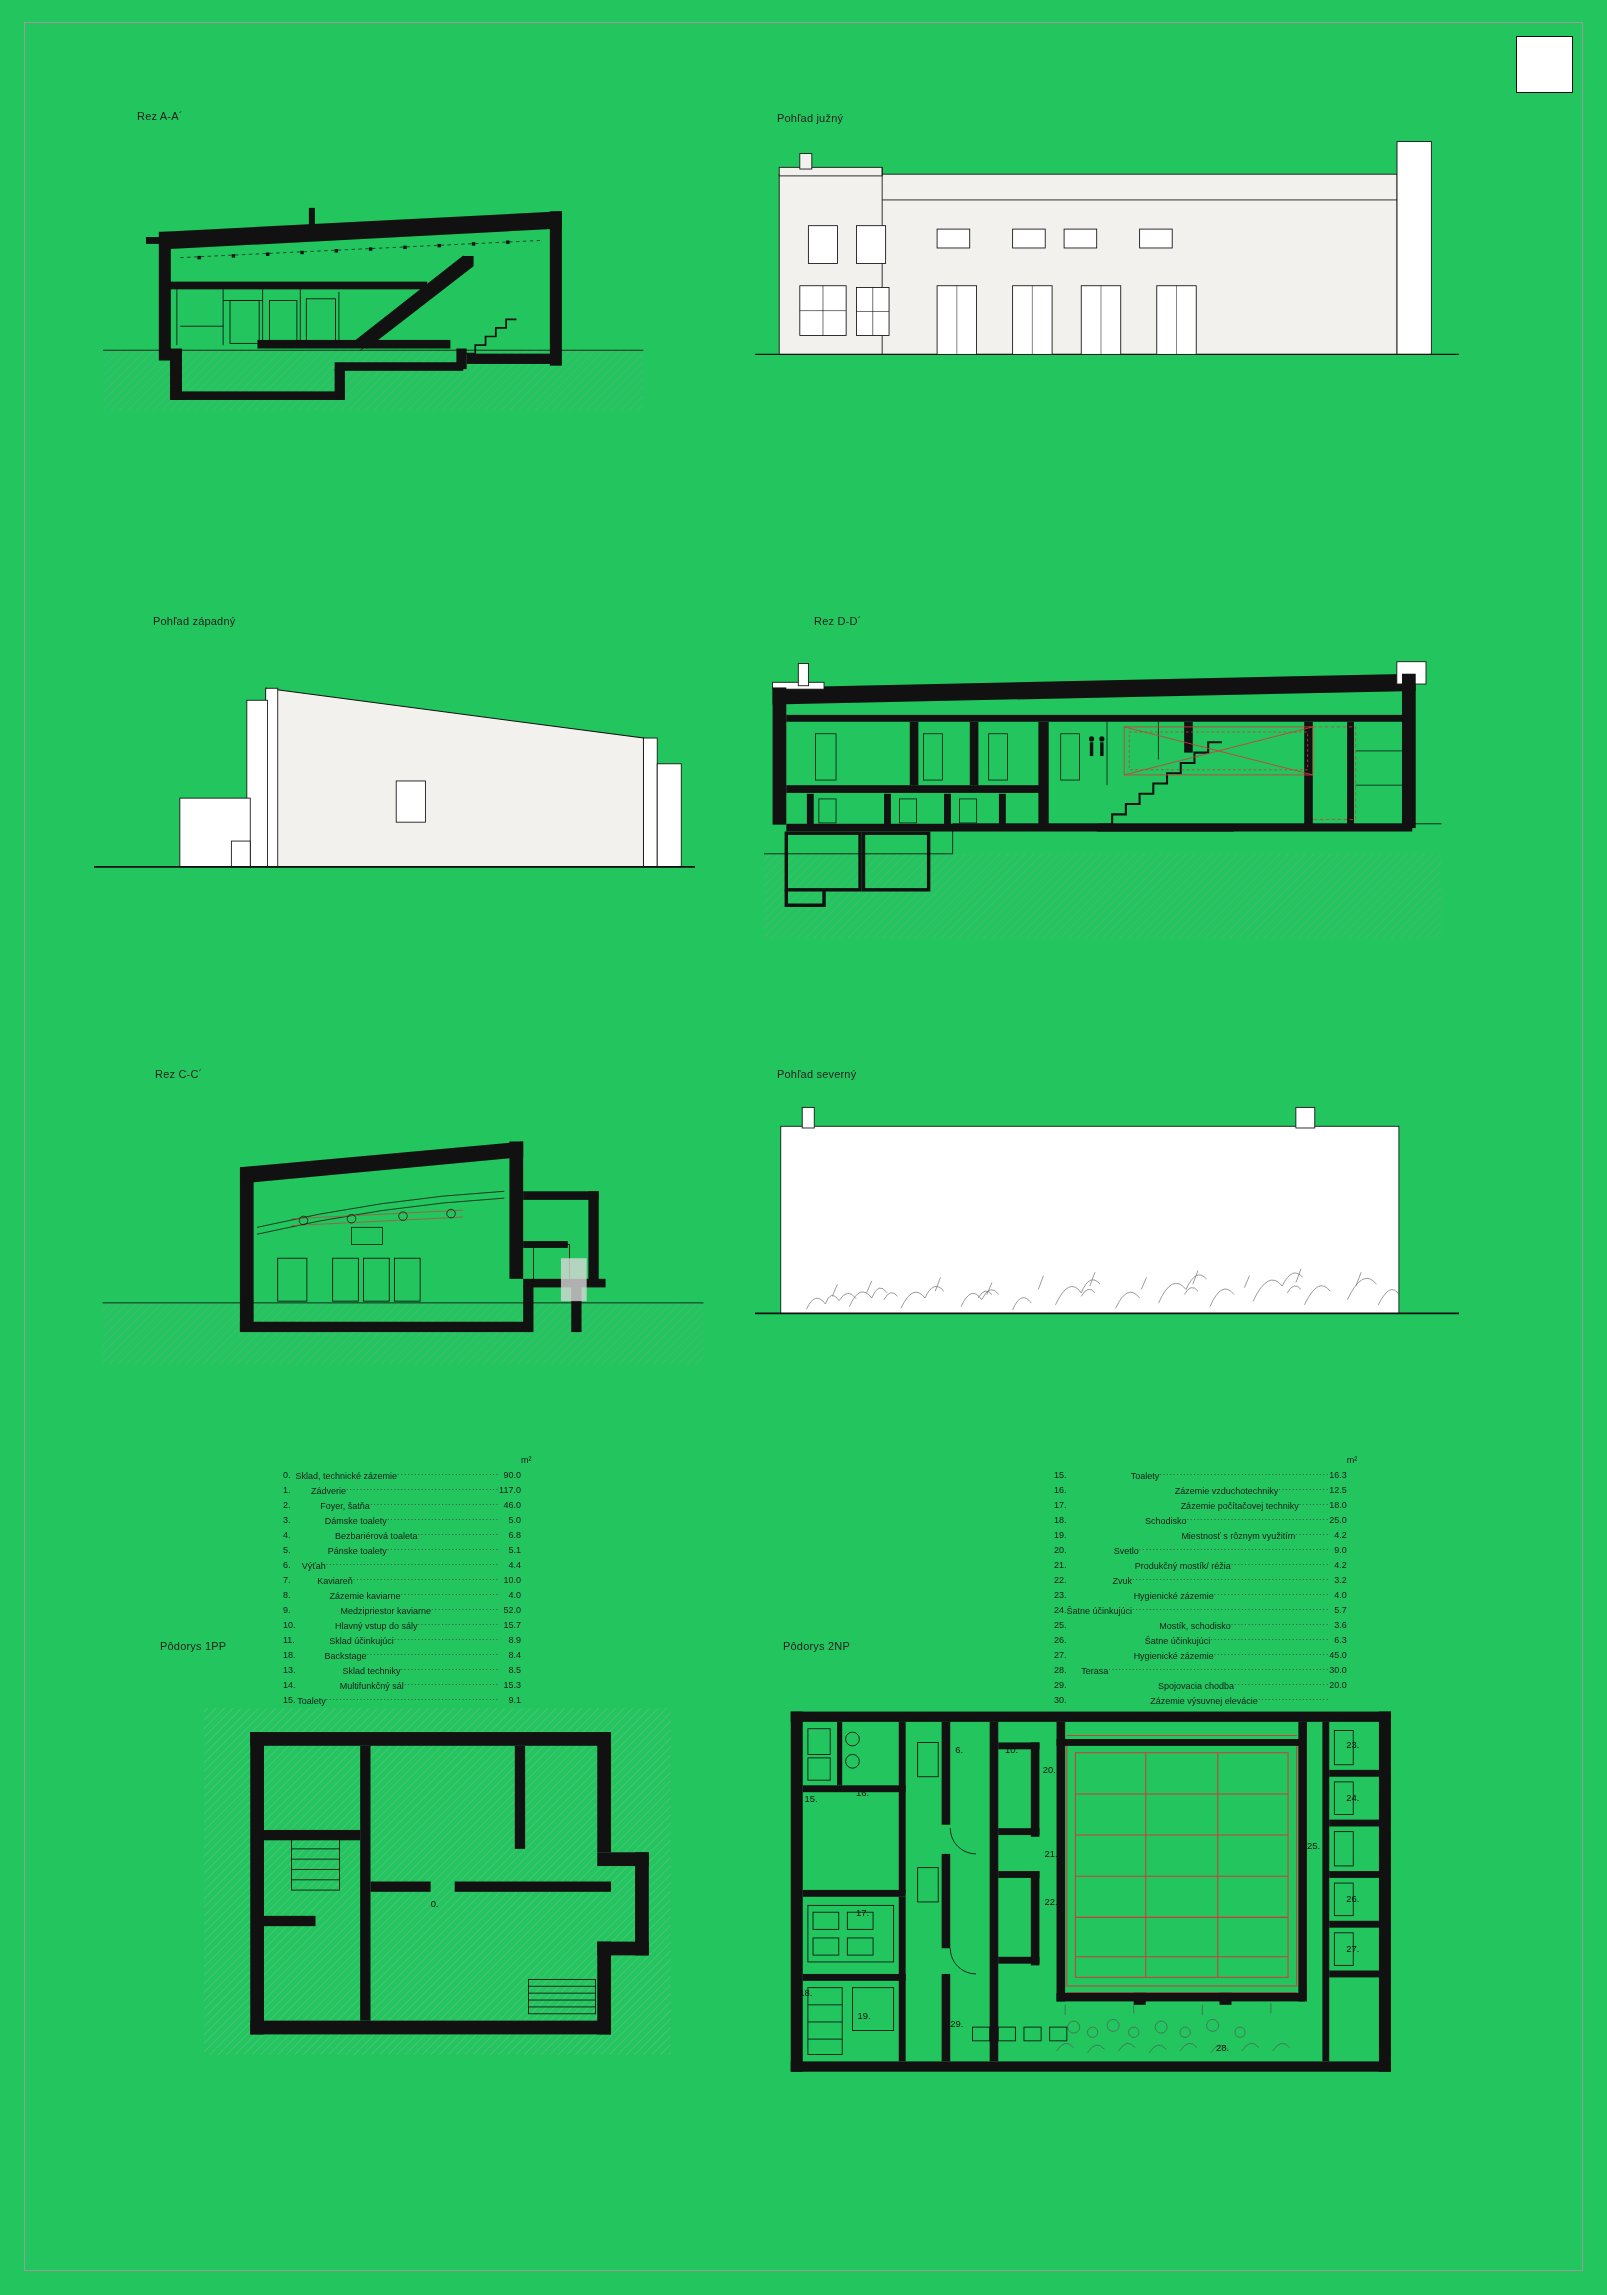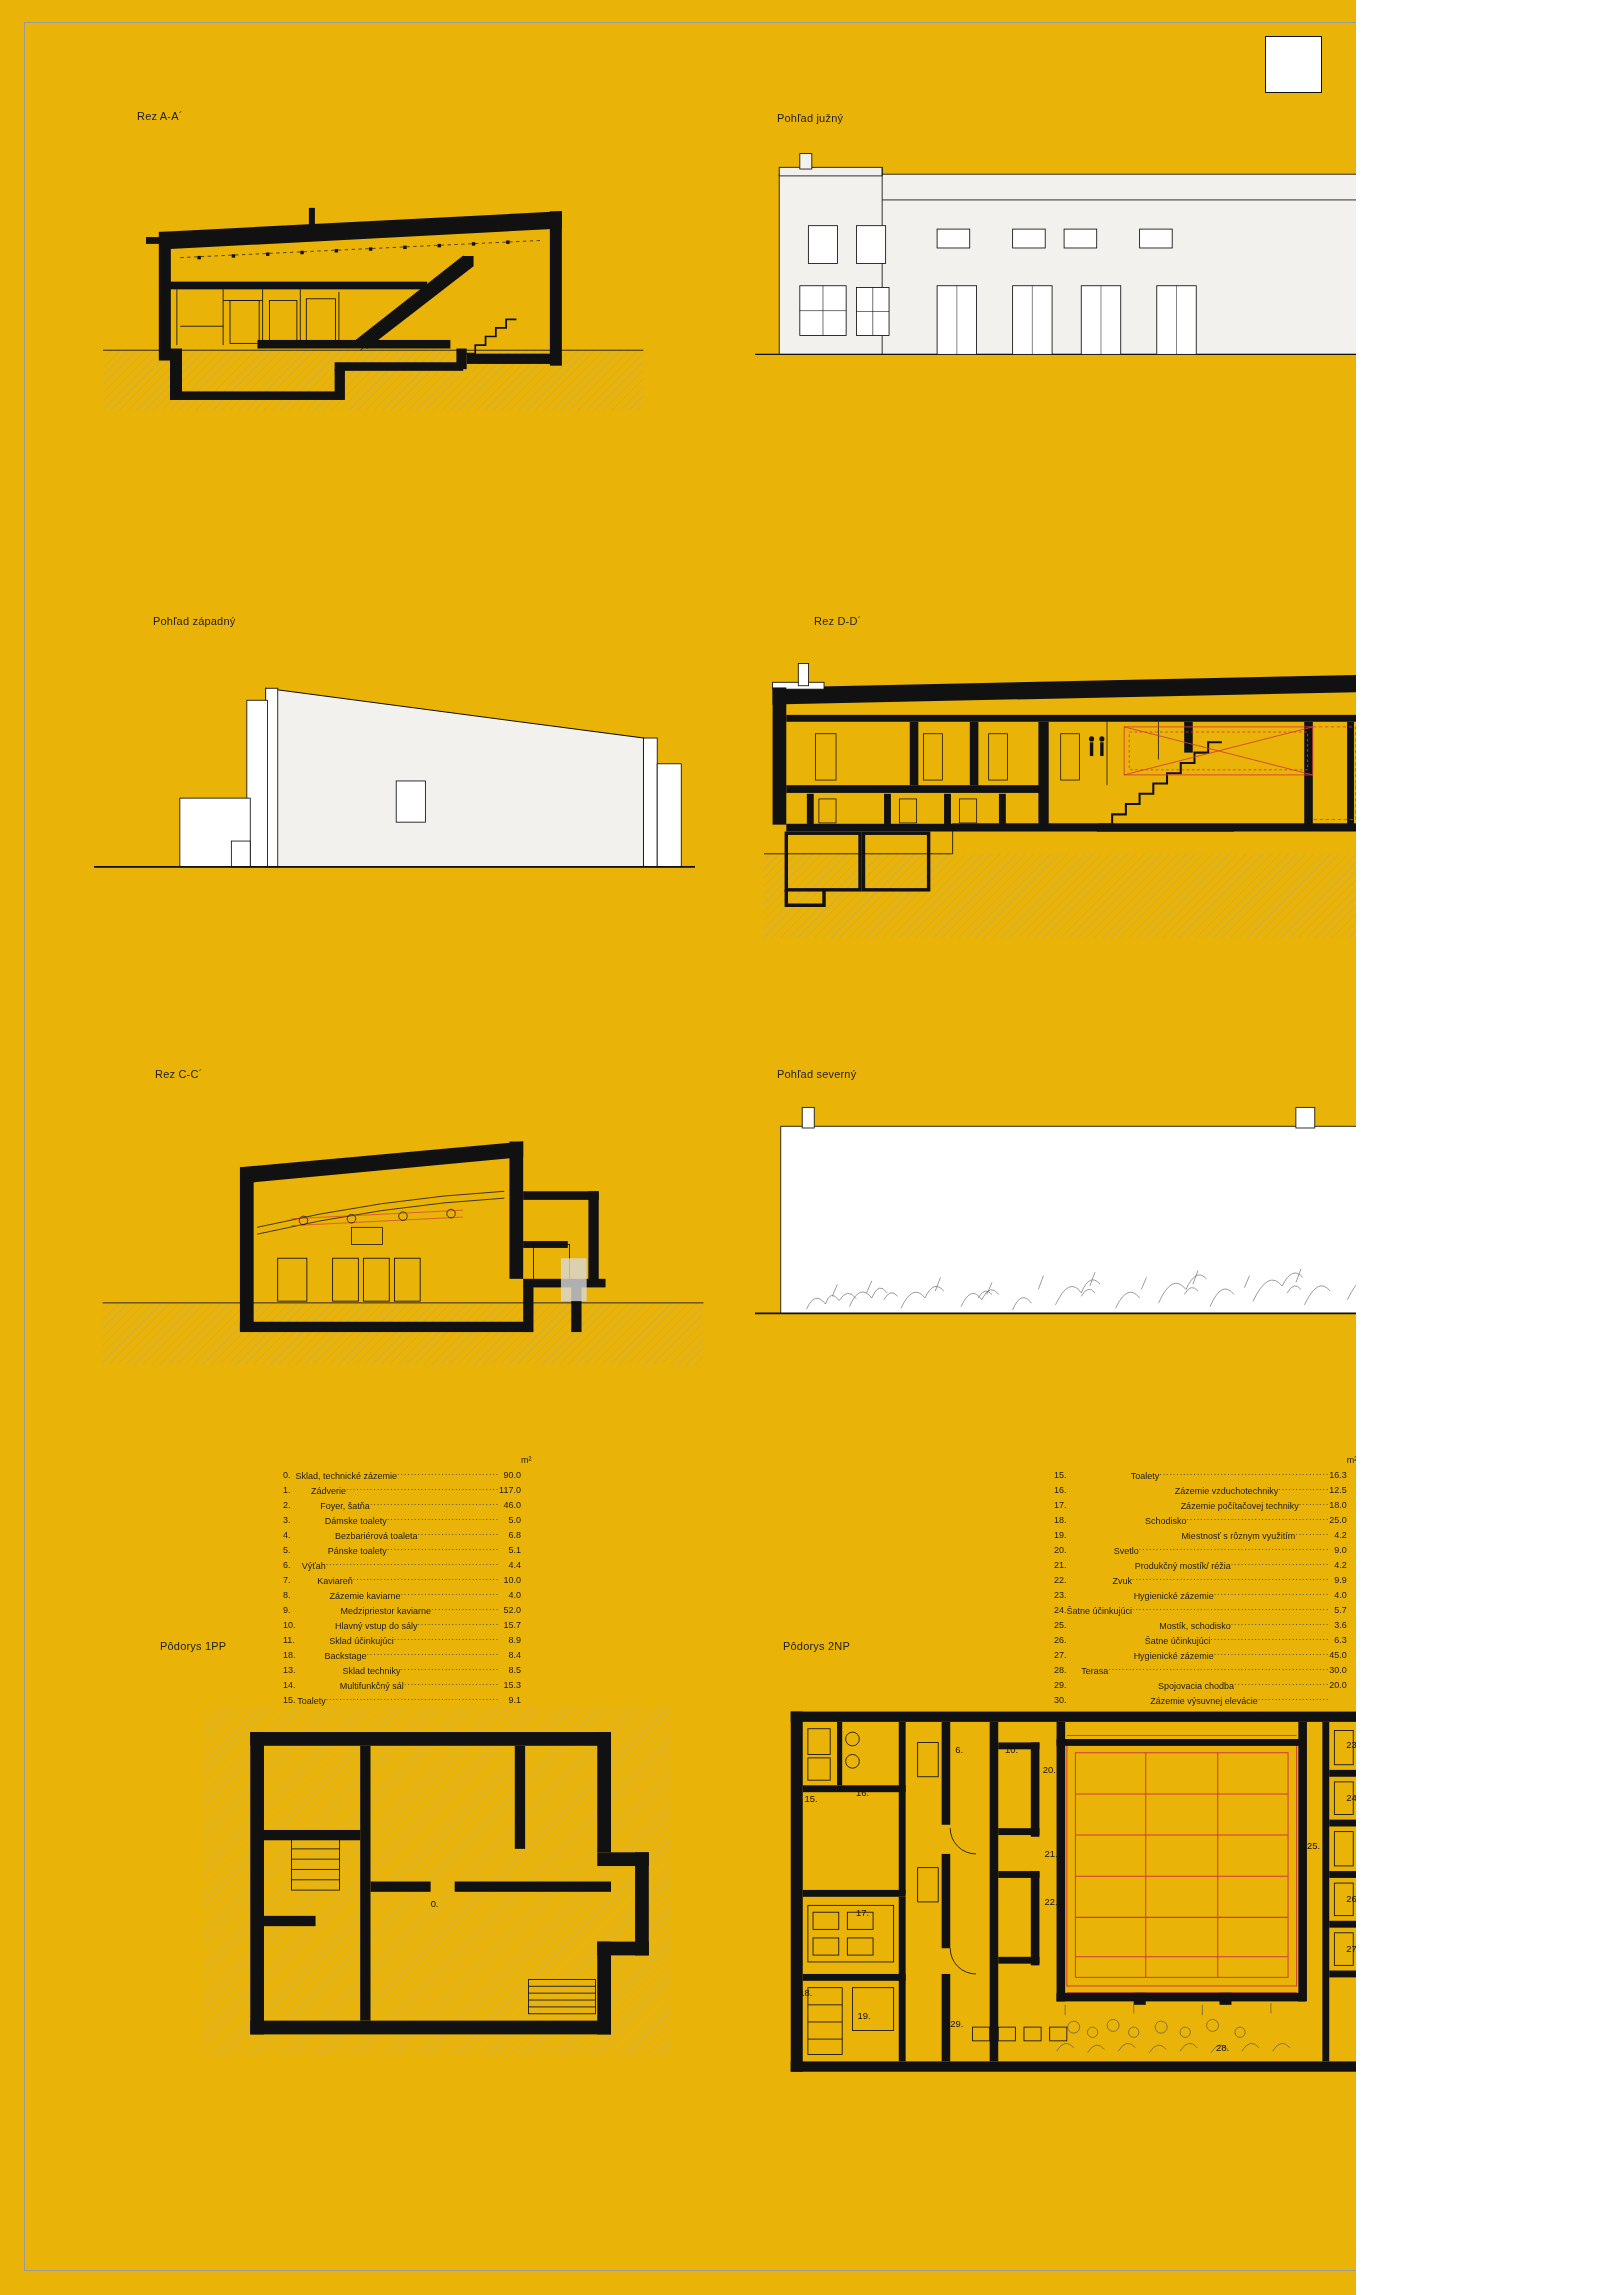--- a/index.html
+++ b/index.html
@@ -1,17 +1,17 @@
 <!DOCTYPE html>
 <html style="font-size:13.7px"><head>
 <meta charset="utf-8">
 <style>
   html,body{margin:0;padding:0;background:#ffffff;}
   body{font-family:"Liberation Sans",sans-serif;color:#111;}
-  #sheet{position:relative;width:1356px;height:2295px;background:#eab308;overflow:hidden;}
+  #sheet{position:relative;width:1607px;height:2295px;background:#22c55e;overflow:hidden;}
   .border{position:absolute;left:24px;top:22px;width:1559px;height:2249px;border:0.9px solid #9a9a9a;box-sizing:border-box;}
   .stampbox{position:absolute;right:34px;top:36px;width:57px;height:57px;border:1.7px solid #111;box-sizing:border-box;background:#fff;}
   .caption{position:absolute;font-size:11px;color:#222;letter-spacing:0.2px;}
   .panel{position:absolute;}
   .title{position:absolute;left:0;right:0;bottom:112px;text-align:center;font-size:28px;letter-spacing:1.3px;color:#111;}
   
   .legend{position:absolute;font-size:9px;color:#1a1a1a;line-height:11.5px;}
   .legend table{border-collapse:collapse;margin-top:20px;}
   .legend td{padding:0;white-space:nowrap;font-size:9px;line-height:11.5px;vertical-align:bottom;}
   .lnum{width:22px;text-align:left;padding-right:1.7px;}
@@ -505,21 +505,21 @@
           </tr>
       <tr>
             <td class="lnum">21.</td>
             <td class="lname"><span>Produkčný mostík/ réžia</span><span class="dots">.............................</span></td>
             <td class="lval">4.2</td>
             <td class="unit"></td>
           </tr>
       <tr>
             <td class="lnum">22.</td>
             <td class="lname"><span>Zvuk</span><span class="dots">..........................................................</span></td>
-            <td class="lval">9.9</td>
+            <td class="lval">3.2</td>
             <td class="unit"></td>
           </tr>
       <tr>
             <td class="lnum">23.</td>
             <td class="lname"><span>Hygienické zázemie</span><span class="dots">..................................</span></td>
             <td class="lval">4.0</td>
             <td class="unit"></td>
           </tr>
       <tr>
             <td class="lnum">24.</td>

